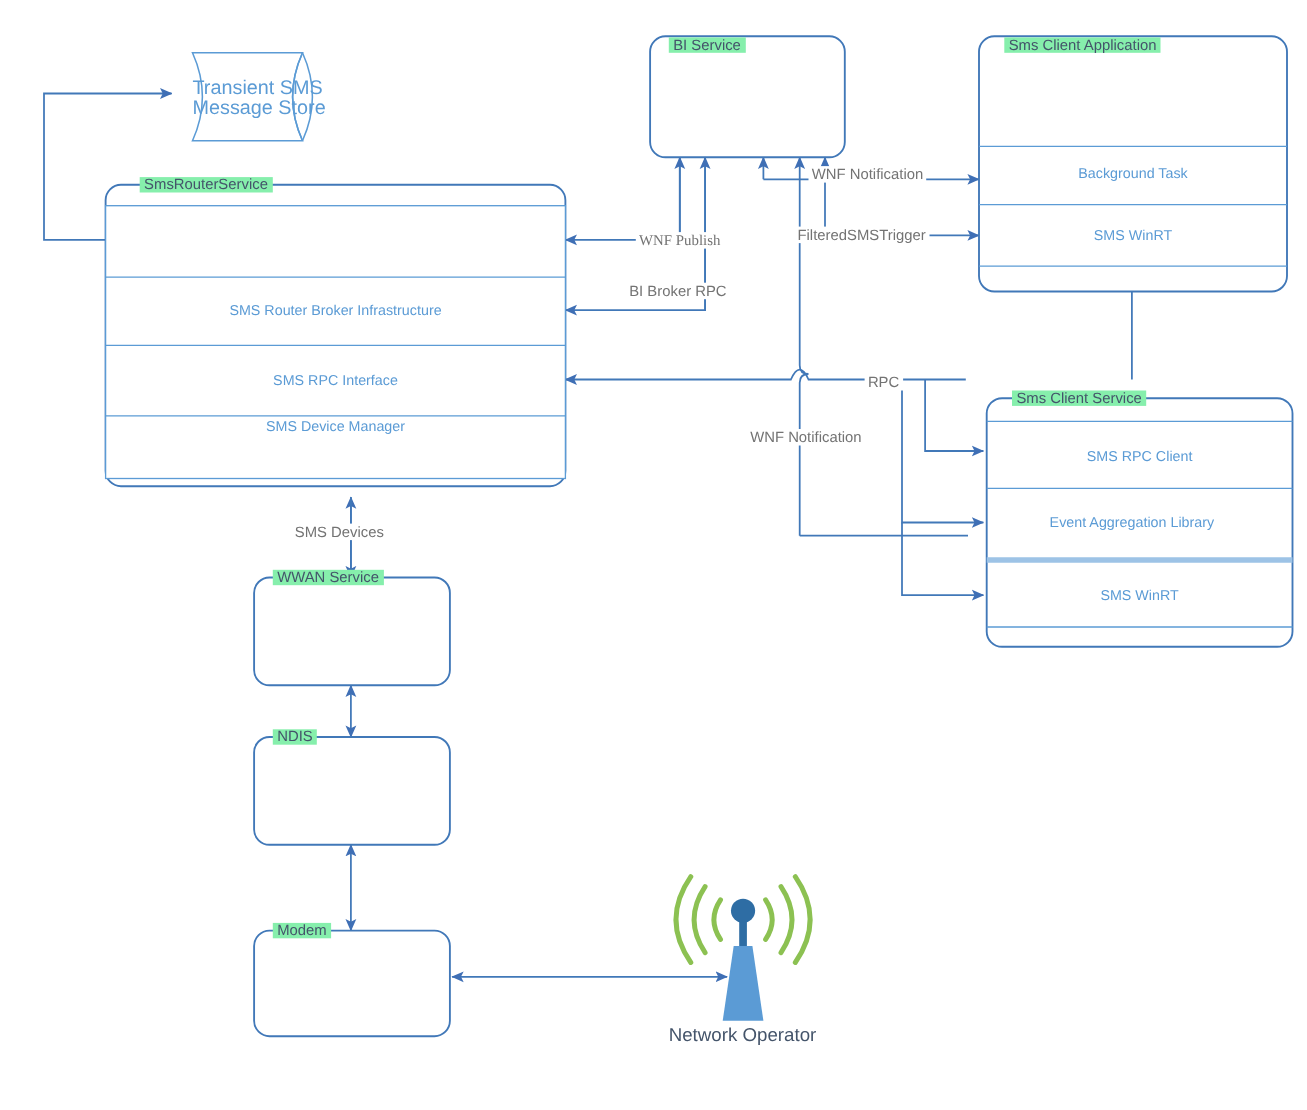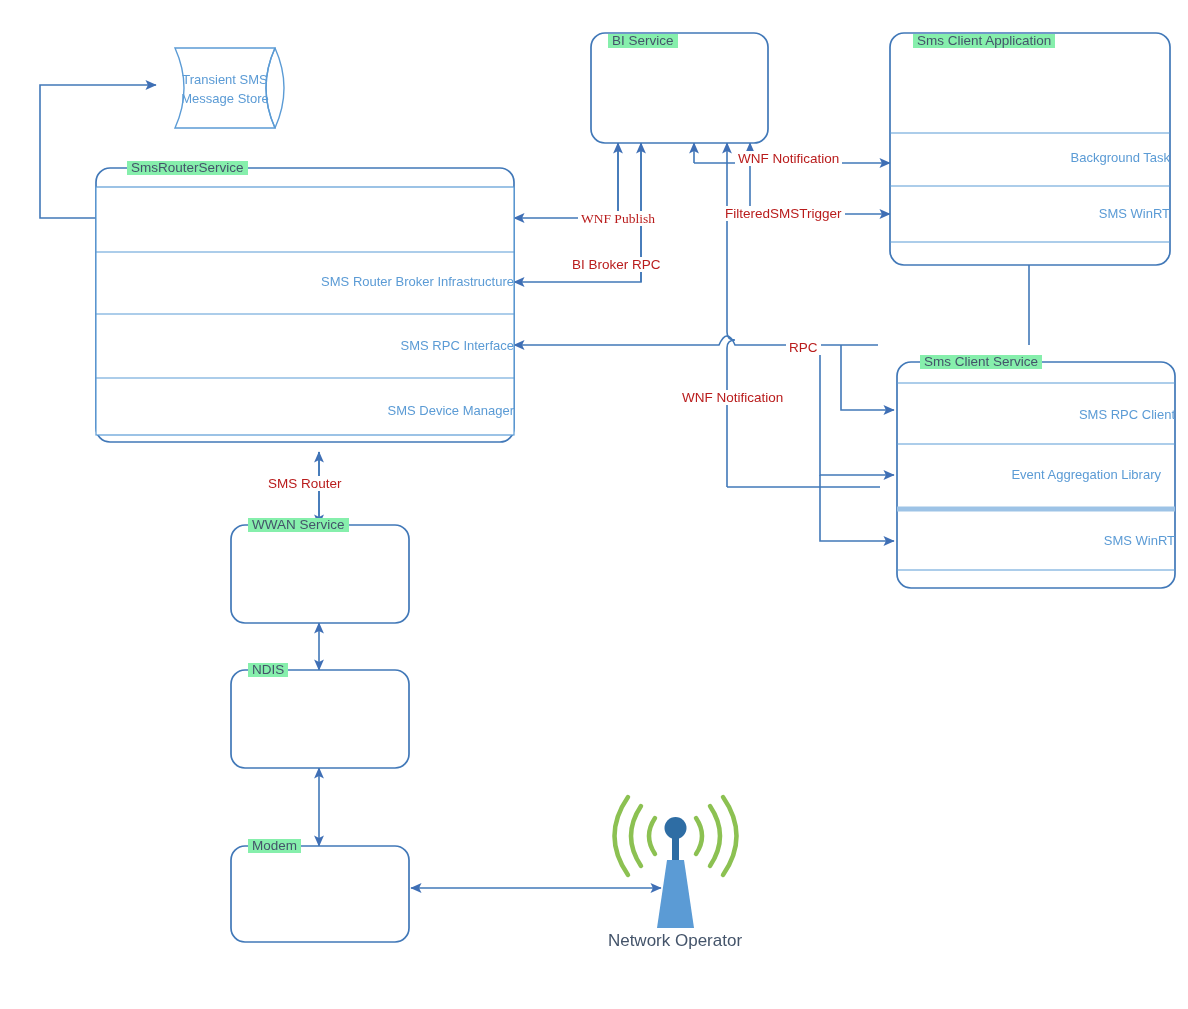--- a/index.html
+++ b/index.html
@@ -12,30 +12,30 @@
   svg.layer{position:absolute;left:0;top:0;width:1188px;height:1009px;overflow:visible;}
   .txt{position:absolute;white-space:nowrap;}
 
   
   .container-title{
     font-size:13.5px;color:#44546A;background:#86efac;
     padding:0 4px;line-height:14px;
   }
   
   .band-label{
-    font-size:13px;color:#5B9BD5;text-align:right;
+    font-size:13px;color:#5B9BD5;text-align:center;
     line-height:15px;
   }
   
   .conn-label{
-    font-size:13.5px;color:#b91c1c;background:#ffffff;
+    font-size:13.5px;color:#737373;background:#ffffff;
     padding:0 3px;line-height:15px;
   }
   .store-label{
-    font-size:13px;color:#5B9BD5;text-align:center;line-height:19px;
+    font-size:18px;color:#5B9BD5;text-align:center;line-height:19px;
   }
   .node-caption{
     font-size:17px;color:#44546A;text-align:center;line-height:17px;
   }
 </style>
 </head>
 <body>
 
 <div id="stage">
 
@@ -170,38 +170,38 @@
   <div class="txt container-title" style="left:920px;top:355px;">Sms Client Service</div>
 
   <div class="txt container-title" style="left:248px;top:518px;">WWAN Service</div>
 
   <div class="txt container-title" style="left:248px;top:663px;">NDIS</div>
 
   <div class="txt container-title" style="left:248px;top:839px;">Modem</div>
 
   <div class="txt band-label" style="left:96px;top:274px;width:418px;">SMS Router Broker Infrastructure</div>
   <div class="txt band-label" style="left:96px;top:338px;width:418px;">SMS RPC Interface</div>
-  <div class="txt band-label" style="left:96px;top:403px;width:418px;">SMS Device Manager</div>
+  <div class="txt band-label" style="left:96px;top:380px;width:418px;">SMS Device Manager</div>
 
   <div class="txt band-label" style="left:890px;top:150px;width:280px;">Background Task</div>
   <div class="txt band-label" style="left:890px;top:206px;width:280px;">SMS WinRT</div>
 
   <div class="txt band-label" style="left:897px;top:407px;width:278px;">SMS RPC Client</div>
   <div class="txt band-label" style="left:897px;top:467px;width:264px;">Event Aggregation Library</div>
   <div class="txt band-label" style="left:897px;top:533px;width:278px;">SMS WinRT</div>
 
   <div class="txt conn-label" style="left:578px;top:211px;font-family:Liberation Serif, serif;">WNF Publish</div>
 
   <div class="txt conn-label" style="left:569px;top:257px;">BI Broker RPC</div>
 
   <div class="txt conn-label" style="left:735px;top:151px;">WNF Notification</div>
 
   <div class="txt conn-label" style="left:722px;top:206px;">FilteredSMSTrigger</div>
 
   <div class="txt conn-label" style="left:786px;top:340px;">RPC</div>
 
   <div class="txt conn-label" style="left:679px;top:390px;">WNF Notification</div>
 
-  <div class="txt conn-label" style="left:265px;top:476px;">SMS Router</div>
+  <div class="txt conn-label" style="left:265px;top:476px;">SMS Devices</div>
 
   <div class="txt node-caption" style="left:575px;top:932px;width:200px;">Network Operator</div>
 
 </div>
 
 </body></html>

